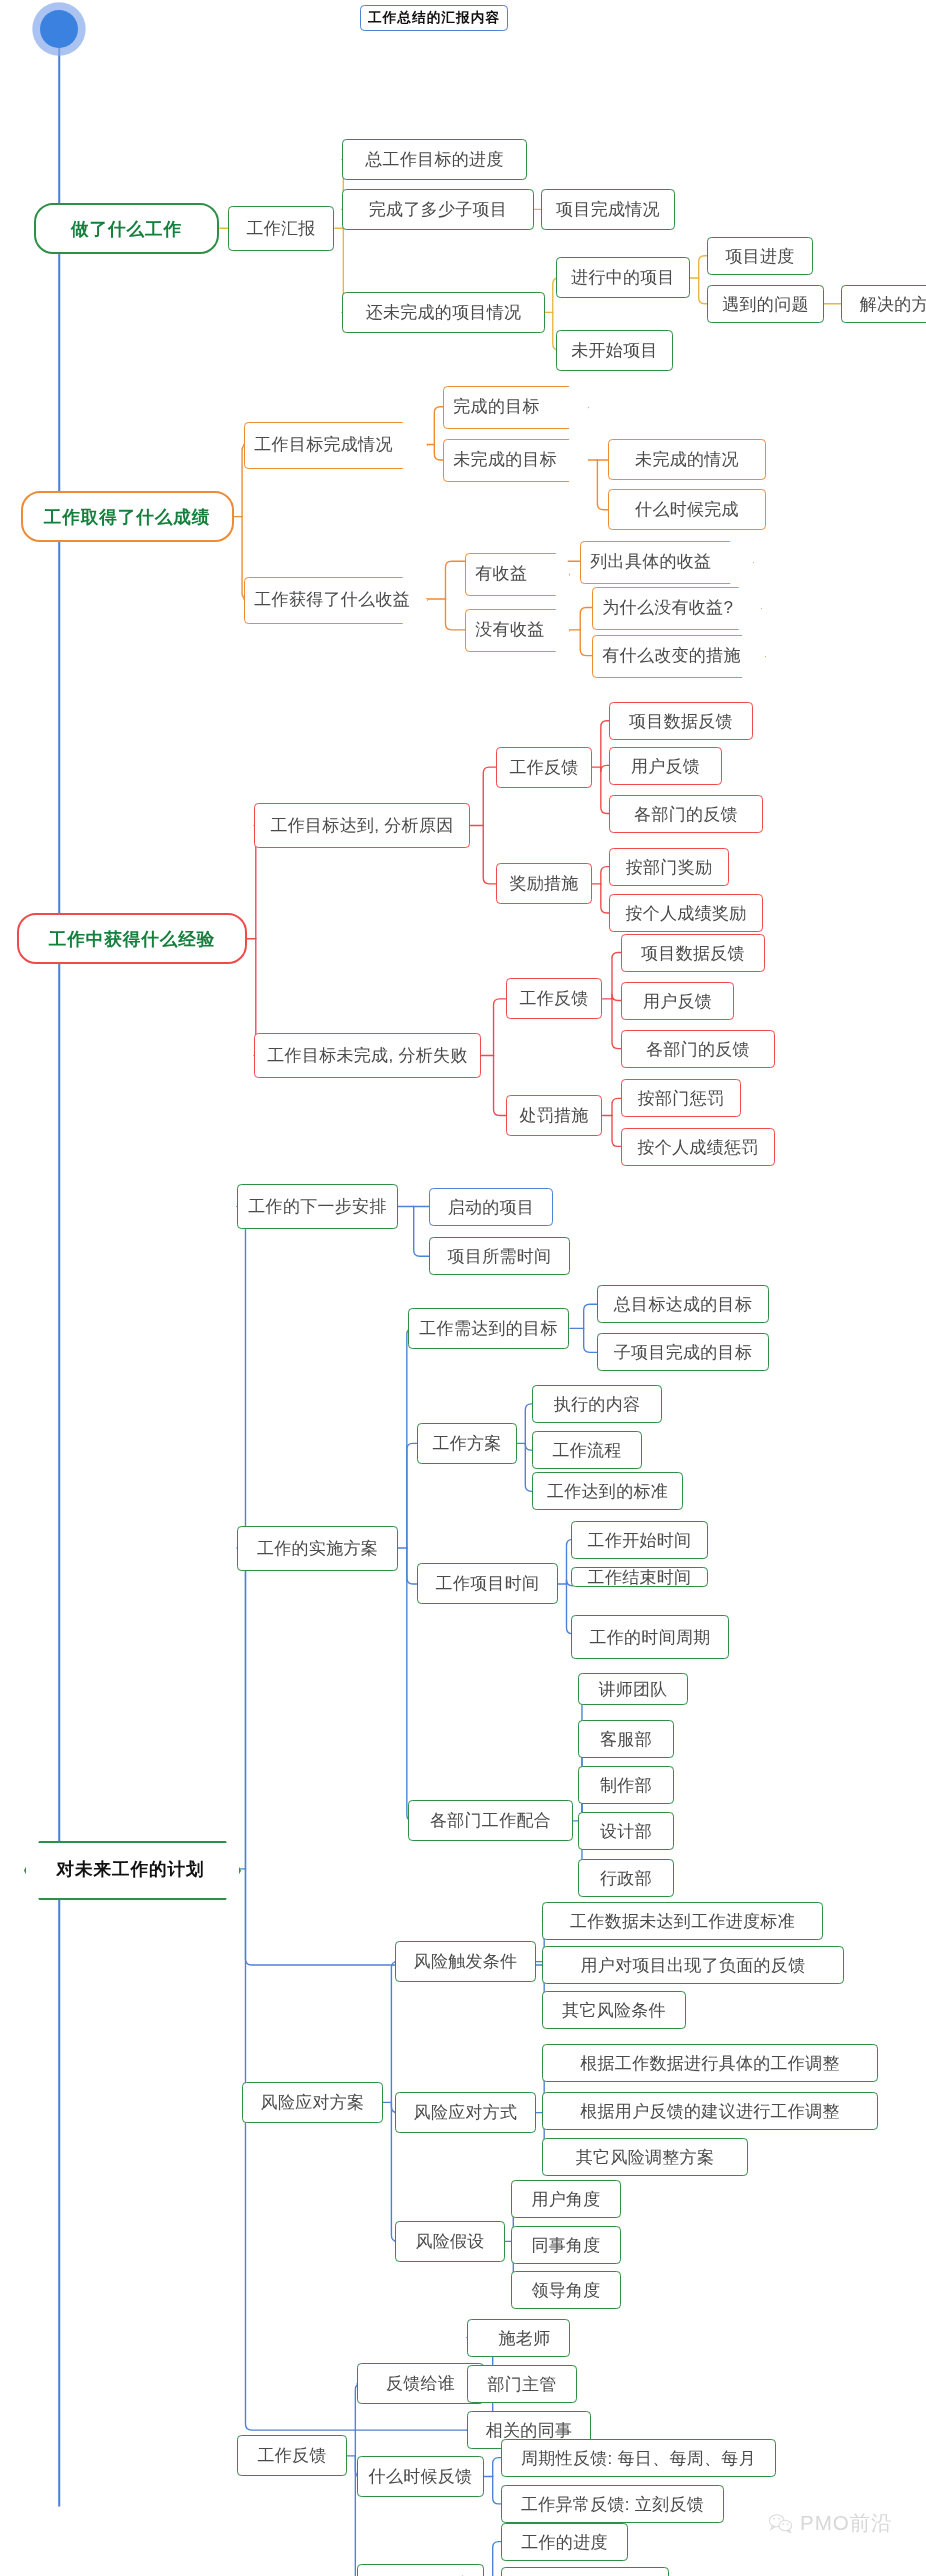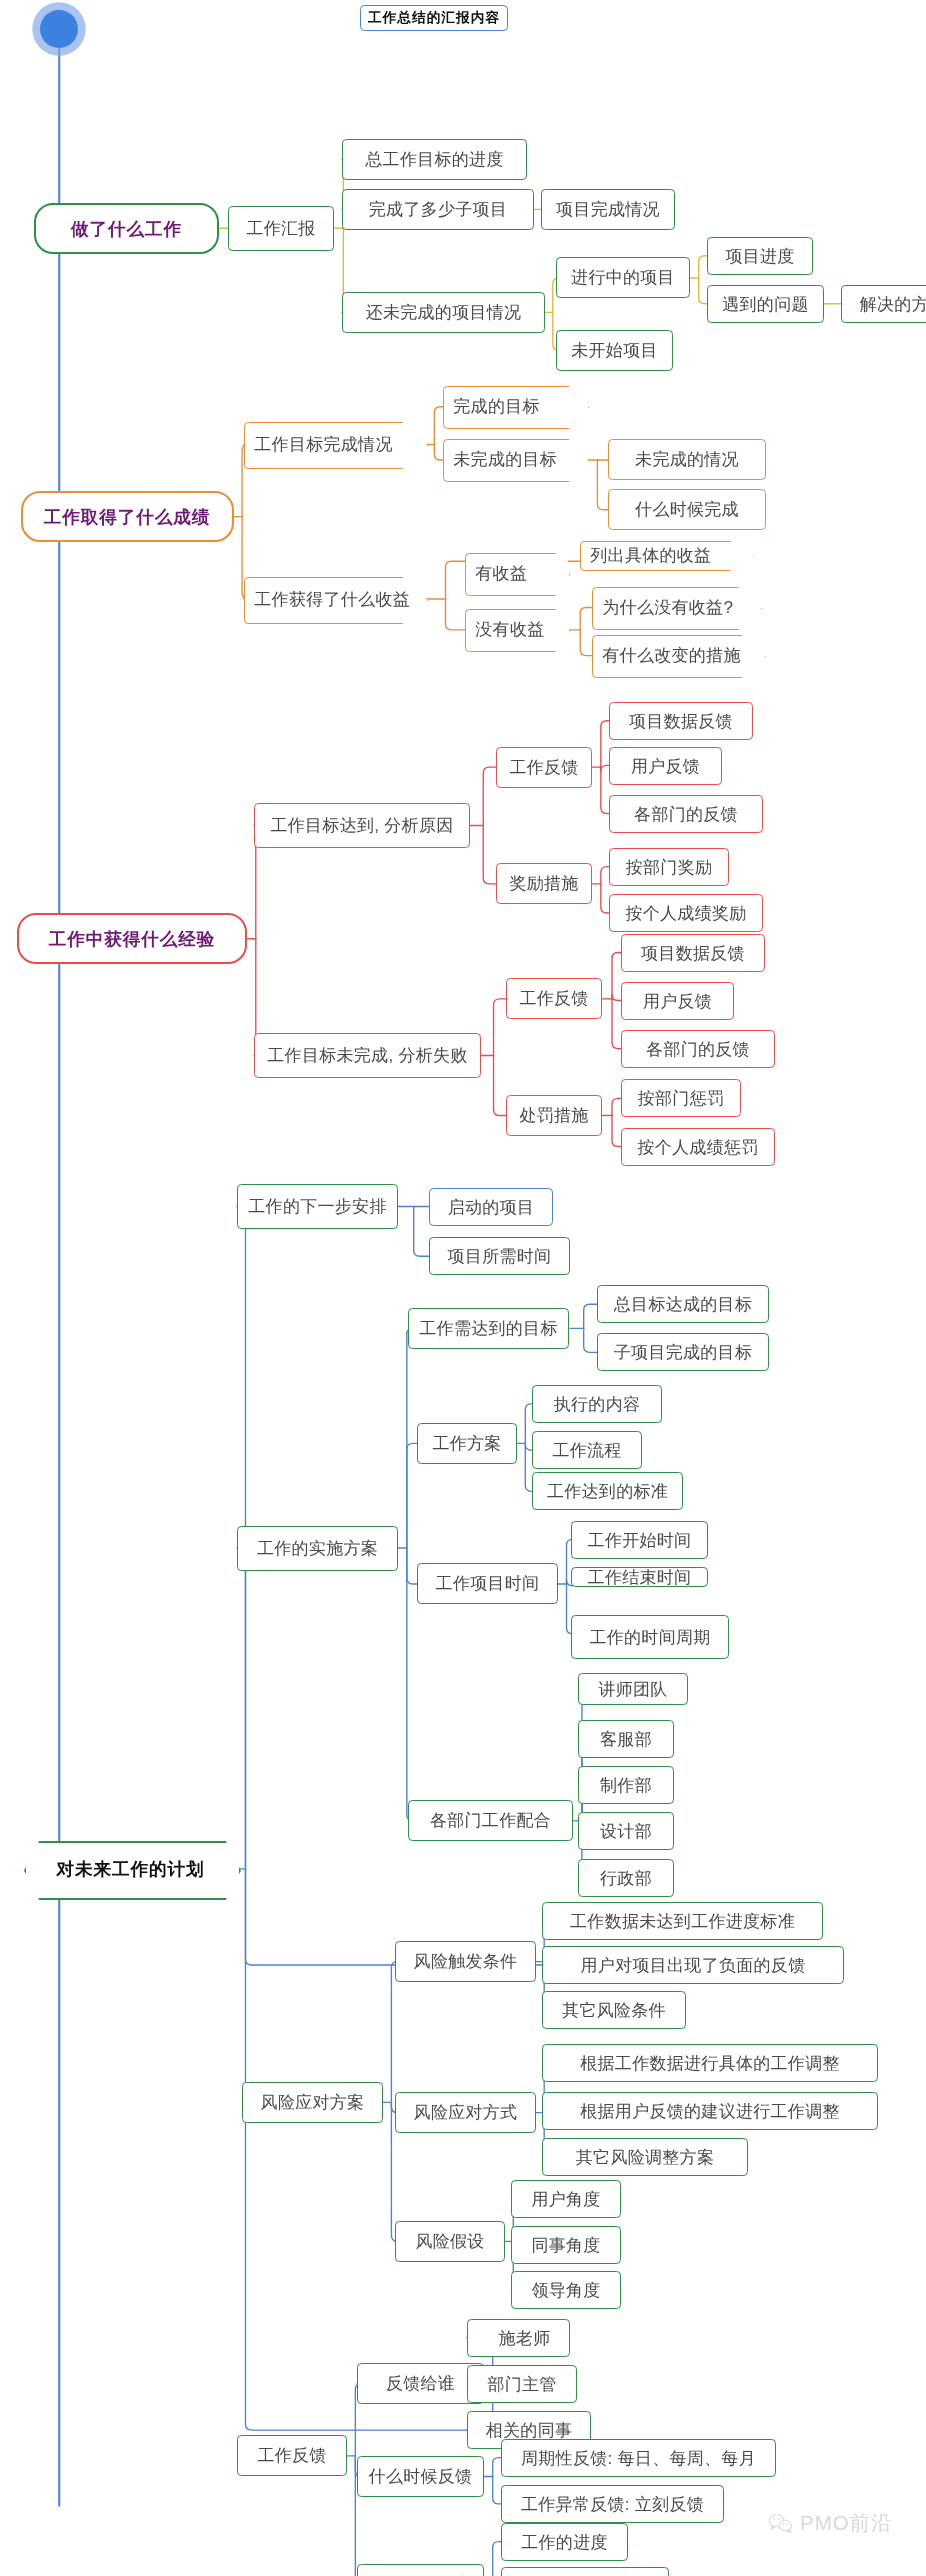--- a/index.html
+++ b/index.html
@@ -34,21 +34,21 @@
   .node.green{border-color:#2f8f46;}
   .node.orange{border-color:#ef8b33;}
   .node.red{border-color:#ef4b4b;}
   .node.blue{border-color:#4d82d6;}
 
   
   .root-pill{
     border-radius:19px;
     border-width:2.1px;
     font-weight:bold;
-    color:#701a75;
+    color:#15803d;
     letter-spacing:0.9px;
     z-index:4;
   }
   
   .root-hex{
     border:none;
     background:transparent;
     font-weight:bold;
     color:#111111;
     letter-spacing:0.9px;
@@ -270,21 +270,21 @@
       <div class="node orange" style="left: 608px; top: 439px; width: 158px; height: 41px; font-size: 17px;">未完成的情况</div>
       <div class="node orange" style="left: 608px; top: 489px; width: 158px; height: 41px; font-size: 17px;">什么时候完成</div>
       <div class="node pennant orange" style="left: 244px; top: 577px; width: 182px; height: 45px; font-size: 17px;">
         <span class="pbg"></span>
         <span class="plabel">工作获得了什么收益</span>
       </div>
       <div class="node pennant orange" style="left: 465px; top: 541px; width: 103px; height: 41px; font-size: 17px; margin-top: 12px;">
         <span class="pbg"></span>
         <span class="plabel">有收益</span>
       </div>
-      <div class="node pennant orange" style="left: 580px; top: 541px; width: 172px; height: 28px; font-size: 17px;">
+      <div class="node pennant orange" style="left: 580px; top: 541px; width: 172px; height: 41px; font-size: 17px;">
         <span class="pbg"></span>
         <span class="plabel">列出具体的收益</span>
       </div>
       <div class="node pennant orange" style="left: 465px; top: 609px; width: 103px; height: 41px; font-size: 17px;">
         <span class="pbg"></span>
         <span class="plabel">没有收益</span>
       </div>
       <div class="node pennant orange" style="left: 592px; top: 587px; width: 168px; height: 41px; font-size: 17px;">
         <span class="pbg"></span>
         <span class="plabel">为什么没有收益?</span>

